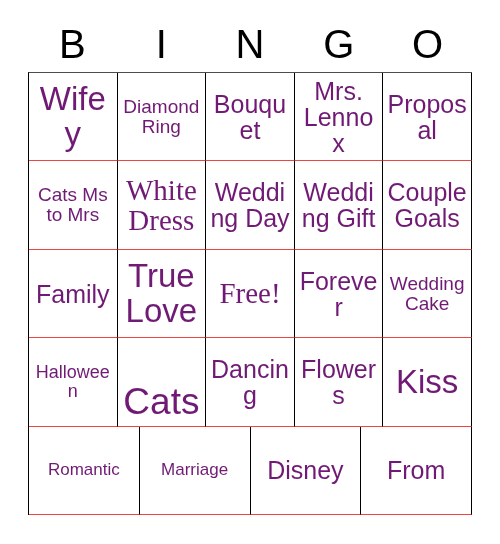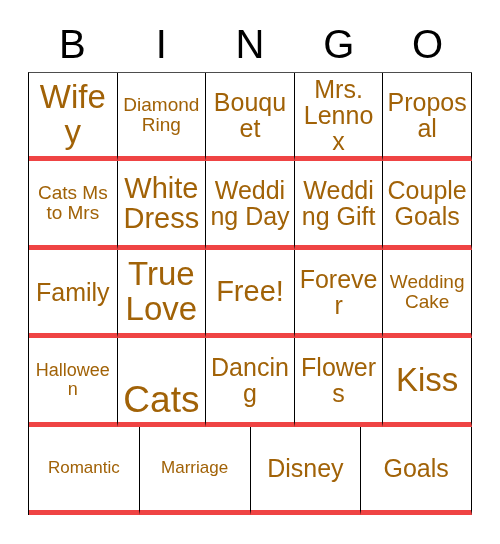--- a/index.html
+++ b/index.html
@@ -65,43 +65,43 @@
     flex: 1 1 0;
     display: flex;
     flex-direction: row;
     min-height: 0;
   }
   .cell {
     flex: 1 1 0;
     min-width: 0;
     box-sizing: border-box;
     border-right: 1px solid #000000;
-    border-bottom: 5px solid #ef4444;
+    border-bottom: 1px solid #ef4444;
     display: flex;
     align-items: center;
     justify-content: flex-start;
     text-align: center;
     padding: 2px 3px;
     line-height: 1.04;
-    color: #a16207;
+    color: #701a75;
     overflow: hidden;
     word-break: break-word;
   }
   .cell-text {
     display: block;
     width: 100%;
   }
 
   
   .fs-xs   { font-size: 18px; }
   .fs-sm   { font-size: 17px; }
   .fs-md   { font-size: 19px; }
   .fs-lg   { font-size: 25px; }
   .fs-xl   { font-size: 25px; }
-  .fs-2xl  { font-size: 29px; }
+  .fs-2xl  { font-size: 29px; font-family: Liberation Serif, serif; }
   .fs-3xl  { font-size: 33px; }
   .fs-4xl  { font-size: 37px; margin-top: 40px; }
 </style>
 </head>
 <body>
 
 <div class="card">
 
   <div class="header">
     <div class="header-cell">
@@ -199,18 +199,18 @@
       <div class="cell">
         <span class="cell-text fs-sm">Romantic</span>
       </div>
       <div class="cell">
         <span class="cell-text fs-sm">Marriage</span>
       </div>
       <div class="cell">
         <span class="cell-text fs-xl">Disney</span>
       </div>
       <div class="cell">
-        <span class="cell-text fs-xl">Goals</span>
+        <span class="cell-text fs-xl">From</span>
       </div>
     </div>
 
   </div>
 </div>
 
 </body></html>

